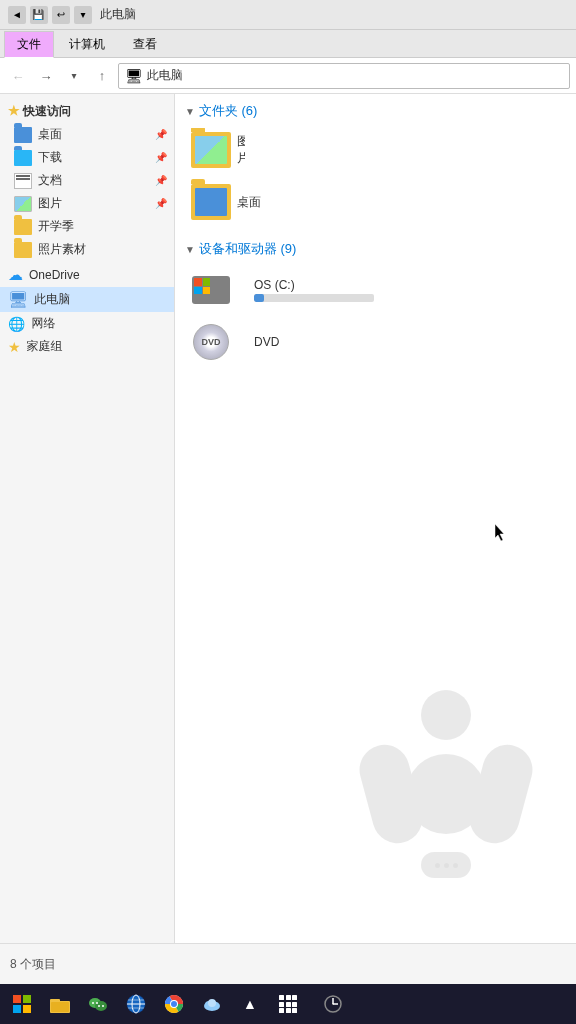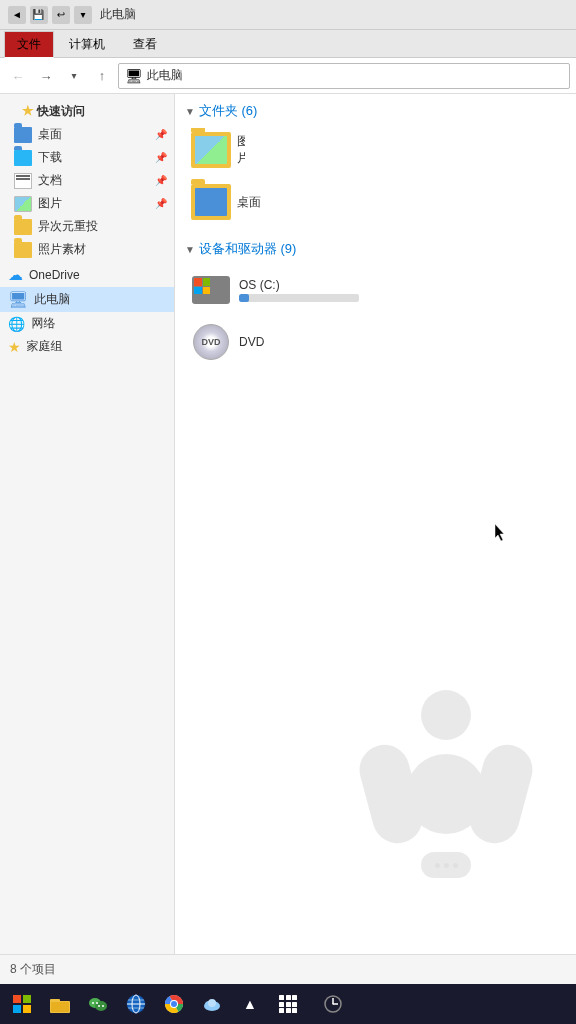--- a/index.html
+++ b/index.html
@@ -54,21 +54,21 @@
     }
     .ribbon-tab {
       padding: 4px 12px;
       font-size: 12px;
       cursor: pointer;
       border: 1px solid transparent;
       border-bottom: none;
       margin-right: 2px;
     }
     .ribbon-tab.active {
-      background: #b91c1c;
+      background: #f0abfc;
       border-color: #ccc;
       border-bottom: 1px solid #fff;
       margin-bottom: -1px;
       z-index: 1;
     }
 
     
     .nav-bar {
       height: 36px;
       background: #fff;
@@ -135,21 +135,20 @@
       font-size: 12px;
       color: #333;
     }
     .sidebar-item.active { background: #cce5ff; }
     .sidebar-section-header {
       padding: 3px 6px 3px 8px;
       font-size: 12px;
       font-weight: bold;
       color: #333;
       cursor: pointer;
-      margin-left: 14px;
     }
     .folder-icon {
       width: 18px;
       height: 16px;
       background: #f0c040;
       border-radius: 1px;
       position: relative;
       display: inline-block;
       flex-shrink: 0;
     }
@@ -256,21 +255,21 @@
       width: 32px;
       height: 28px;
       background: #4a90d9;
       border-radius: 1px;
     }
 
     
     .device-item {
       display: flex;
       align-items: center;
-      gap: 8px;
+      gap: 23px;
       padding: 4px 6px;
       width: 280px;
       cursor: pointer;
       border-radius: 2px;
       margin-bottom: 4px;
     }
     .drive-icon {
       width: 40px;
       height: 40px;
       display: flex;
@@ -405,21 +404,21 @@
     }
     .ghost-dot {
       width: 5px;
       height: 5px;
       border-radius: 50%;
       background: #888;
     }
 
     
     .status-bar {
-      height: 30px;
+      height: 41px;
       background: #f5f5f5;
       border-top: 1px solid #ddd;
       display: flex;
       align-items: center;
       padding: 0 10px;
       font-size: 12px;
       color: #555;
       position: absolute;
       bottom: 40px;
       left: 0;
@@ -517,21 +516,21 @@
       </div>
       <div class="sidebar-item">
         <div style="width:18px;height:16px;flex-shrink:0;background:#e0e0e0;border:1px solid #bbb;border-radius:1px;">
           <div style="width:100%;height:100%;background:linear-gradient(135deg,#87ceeb 50%,#90ee90 50%);"></div>
         </div>
         <span>图片</span>
         <span class="pin-icon">📌</span>
       </div>
       <div class="sidebar-item">
         <div class="folder-icon"></div>
-        <span>异次元重投</span>
+        <span>开学季</span>
       </div>
       <div class="sidebar-item">
         <div class="folder-icon"></div>
         <span>照片素材</span>
       </div>
     </div>
 
     <div class="sidebar-item" style="padding-left:8px;">
       <span class="onedrive-icon">☁</span>
       <span>OneDrive</span>

